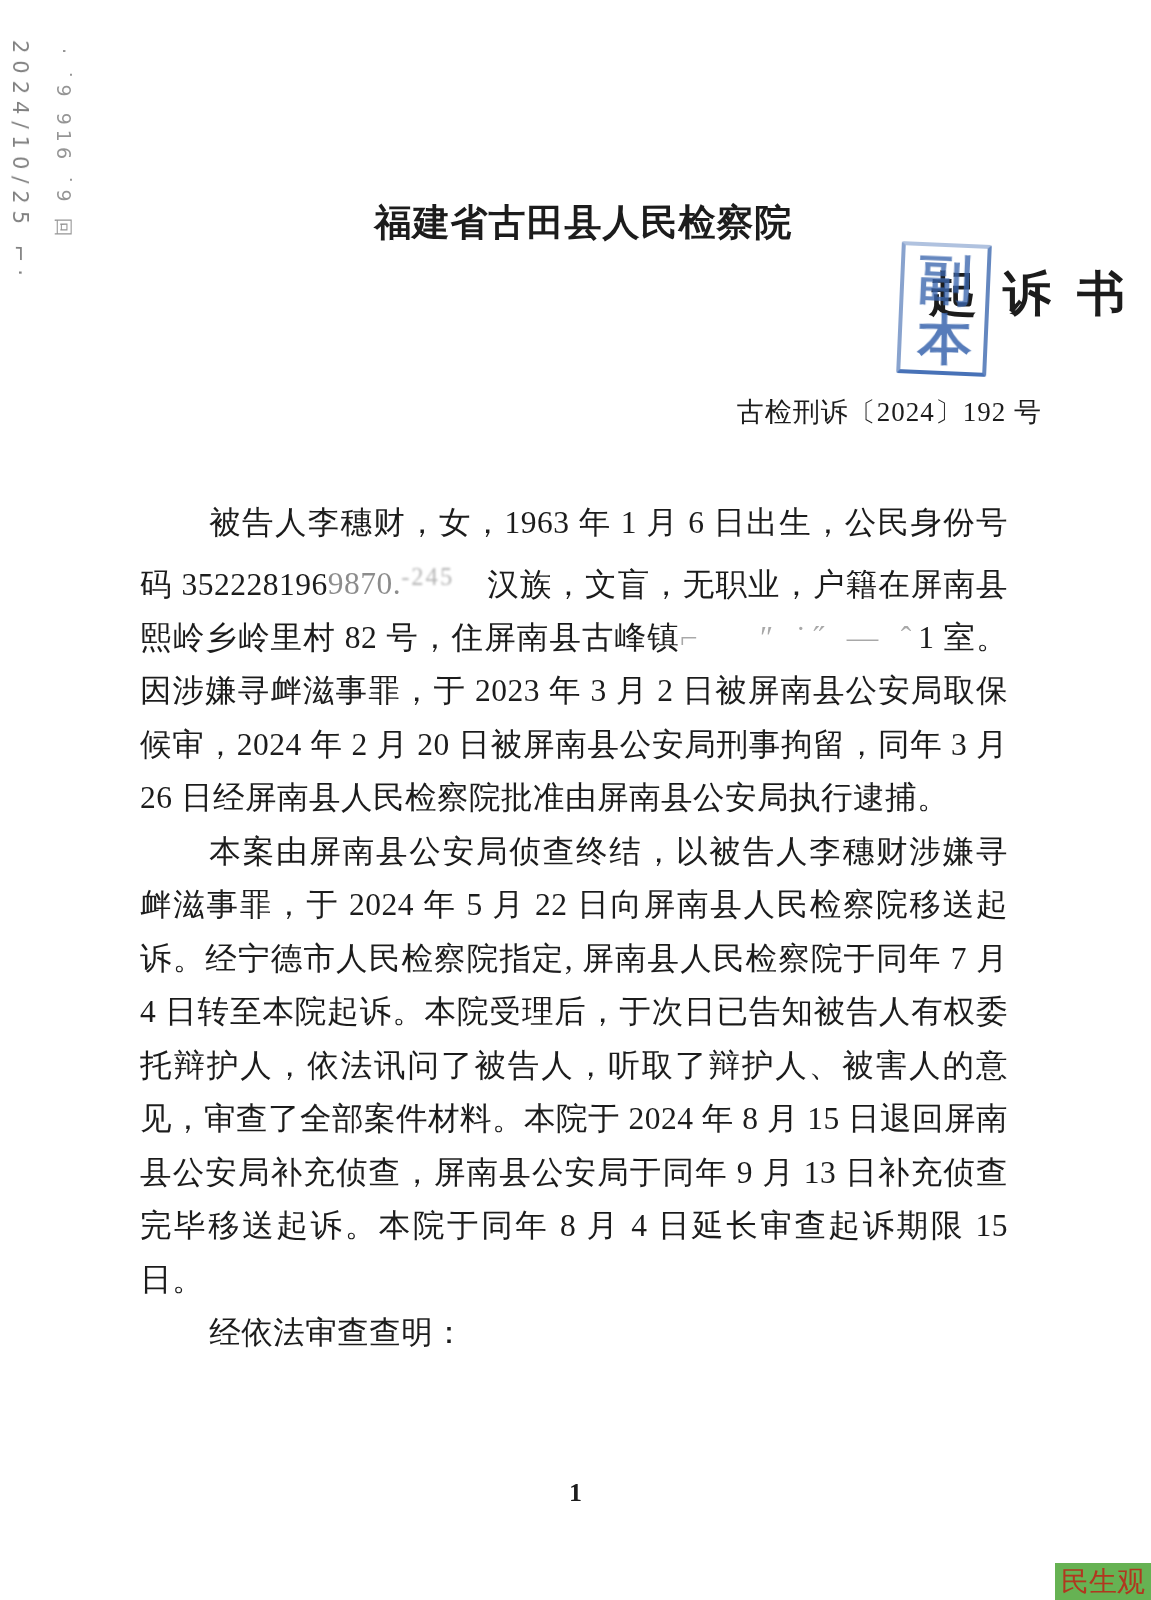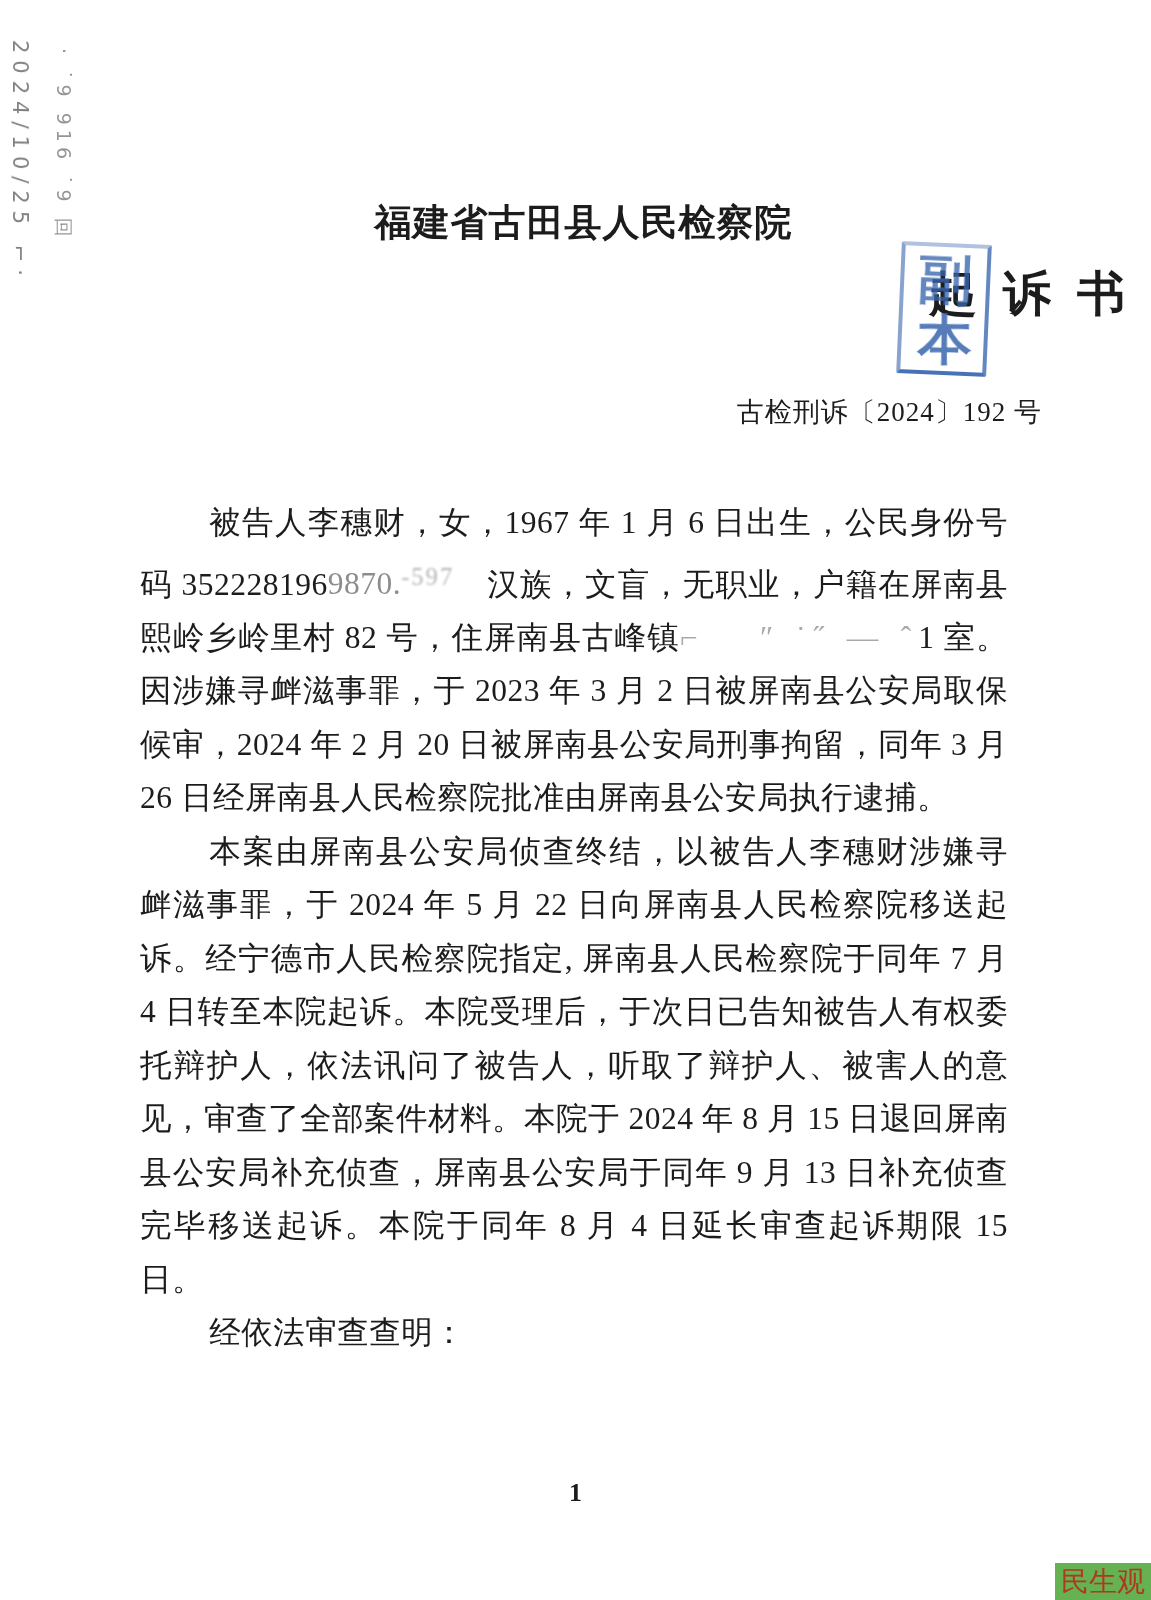--- a/index.html
+++ b/index.html
@@ -107,21 +107,21 @@
   <h2 class="doc-title">起诉书</h2>
 
   <div class="stamp">
     <span class="stamp-char top">副</span>
     <span class="stamp-char bottom">本</span>
   </div>
 
   <div class="doc-number">古检刑诉〔2024〕192 号</div>
 
   <main class="doc-body">
-      <p><span>被告人李穗财，女，1967 年 1 月 6 日出生，公民身份号码 352228196</span><span class="fade-mid">9870.</span><span class="fade-heavy">-597</span><span>　汉族，文盲，无职业，户籍在屏南县熙岭乡岭里村 82 号，住屏南县古峰镇</span><span class="trace">⌐　 ″ ˙˝ ― ˆ</span><span>1 室。因涉嫌寻衅滋事罪，于 2023 年 3 月 2 日被屏南县公安局取保候审，2024 年 2 月 20 日被屏南县公安局刑事拘留，同年 3 月 26 日经屏南县人民检察院批准由屏南县公安局执行逮捕。</span></p>
+      <p><span>被告人李穗财，女，1963 年 1 月 6 日出生，公民身份号码 352228196</span><span class="fade-mid">9870.</span><span class="fade-heavy">-245</span><span>　汉族，文盲，无职业，户籍在屏南县熙岭乡岭里村 82 号，住屏南县古峰镇</span><span class="trace">⌐　 ″ ˙˝ ― ˆ</span><span>1 室。因涉嫌寻衅滋事罪，于 2023 年 3 月 2 日被屏南县公安局取保候审，2024 年 2 月 20 日被屏南县公安局刑事拘留，同年 3 月 26 日经屏南县人民检察院批准由屏南县公安局执行逮捕。</span></p>
       <p><span>本案由屏南县公安局侦查终结，以被告人李穗财涉嫌寻衅滋事罪，于 2024 年 5 月 22 日向屏南县人民检察院移送起诉。经宁德市人民检察院指定, 屏南县人民检察院于同年 7 月 4 日转至本院起诉。本院受理后，于次日已告知被告人有权委托辩护人，依法讯问了被告人，听取了辩护人、被害人的意见，审查了全部案件材料。本院于 2024 年 8 月 15 日退回屏南县公安局补充侦查，屏南县公安局于同年 9 月 13 日补充侦查完毕移送起诉。本院于同年 8 月 4 日延长审查起诉期限 15 日。</span></p>
       <p><span>经依法审查查明：</span></p>
     </main>
 
   <div class="page-number">1</div>
 
   <div class="watermark">民生观察</div>
 
 </div>
 

